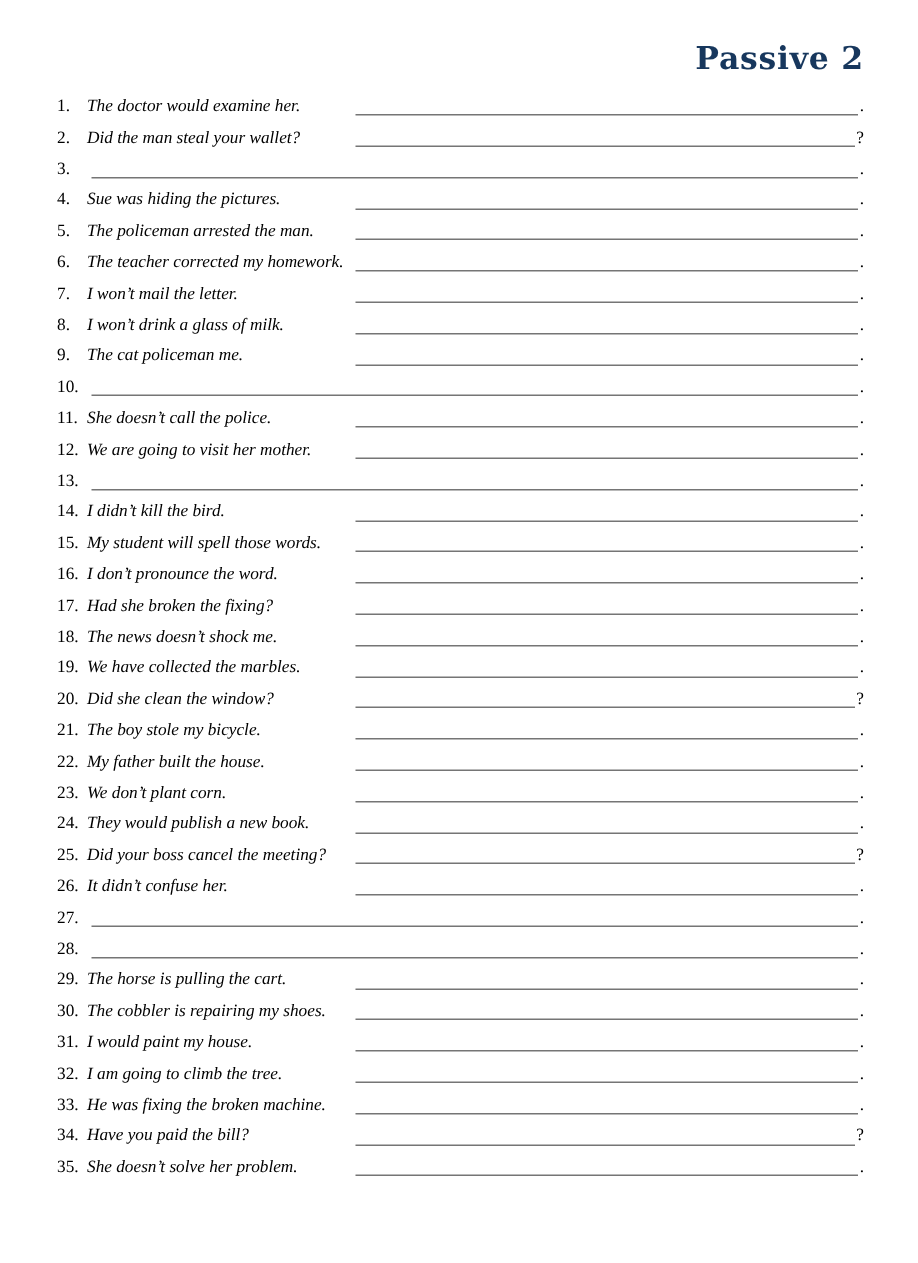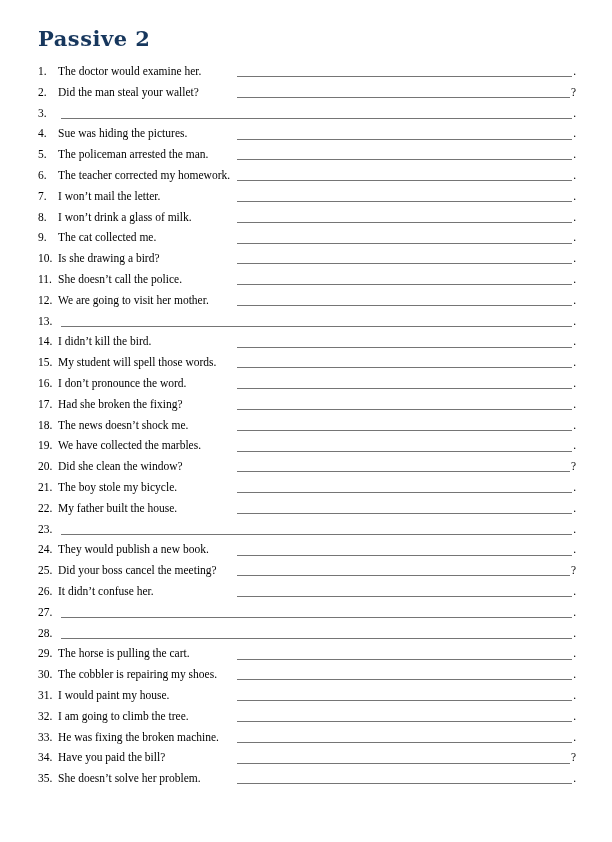--- a/index.html
+++ b/index.html
@@ -13,21 +13,21 @@
     height: 842px;
     background: #ffffff;
     box-sizing: border-box;
     padding: 26px 36px 0 38px;
     font-family: "Liberation Serif", serif;
     color: #000000;
     overflow: hidden;
   }
   .title {
     margin: 0 0 10px 0;
-    text-align: left;
+    text-align: right;
     font-family: "DejaVu Serif", serif;
     font-weight: bold;
     font-size: 21px;
     line-height: 25px;
     letter-spacing: 0.5px;
     color: #17375D;
   }
   .list {
     margin: 0;
     padding: 0;
@@ -37,20 +37,21 @@
     height: 20.8px;
     line-height: 20.8px;
     font-size: 11.5px;
     white-space: nowrap;
   }
   .num {
     flex: 0 0 20px;
   }
   .sentence {
     min-width: 176px;
+    font-style: italic;
   }
   .blank {
     flex: 1 1 auto;
     align-self: flex-end;
     height: 0;
     margin: 0 0 4.5px 3px;
     border-bottom: 1px solid #757575;
   }
   .punct {
     flex: 0 0 auto;
@@ -114,28 +115,27 @@
 
   <div class="row">
     <span class="num">8.</span>
     <span class="sentence">I won’t drink a glass of milk.</span>
     <span class="blank" style="border-bottom-color: rgb(117, 117, 117);"></span>
     <span class="punct">.</span>
   </div>
 
   <div class="row">
     <span class="num">9.</span>
-    <span class="sentence">The cat collected me.</span>
+    <span class="sentence">The cat policeman me.</span>
     <span class="blank" style="border-bottom-color: rgb(117, 117, 117);"></span>
     <span class="punct">.</span>
   </div>
 
   <div class="row">
     <span class="num">10.</span>
-    <span class="sentence">Is she drawing a bird?</span>
     <span class="blank" style="border-bottom-color: rgb(117, 117, 117);"></span>
     <span class="punct">.</span>
   </div>
 
   <div class="row">
     <span class="num">11.</span>
     <span class="sentence">She doesn’t call the police.</span>
     <span class="blank" style="border-bottom-color: rgb(117, 117, 117);"></span>
     <span class="punct">.</span>
   </div>
@@ -211,20 +211,21 @@
 
   <div class="row">
     <span class="num">22.</span>
     <span class="sentence">My father built the house.</span>
     <span class="blank" style="border-bottom-color: rgb(117, 117, 117);"></span>
     <span class="punct">.</span>
   </div>
 
   <div class="row">
     <span class="num">23.</span>
+    <span class="sentence">We don’t plant corn.</span>
     <span class="blank" style="border-bottom-color: rgb(117, 117, 117);"></span>
     <span class="punct">.</span>
   </div>
 
   <div class="row">
     <span class="num">24.</span>
     <span class="sentence">They would publish a new book.</span>
     <span class="blank" style="border-bottom-color: rgb(117, 117, 117);"></span>
     <span class="punct">.</span>
   </div>

